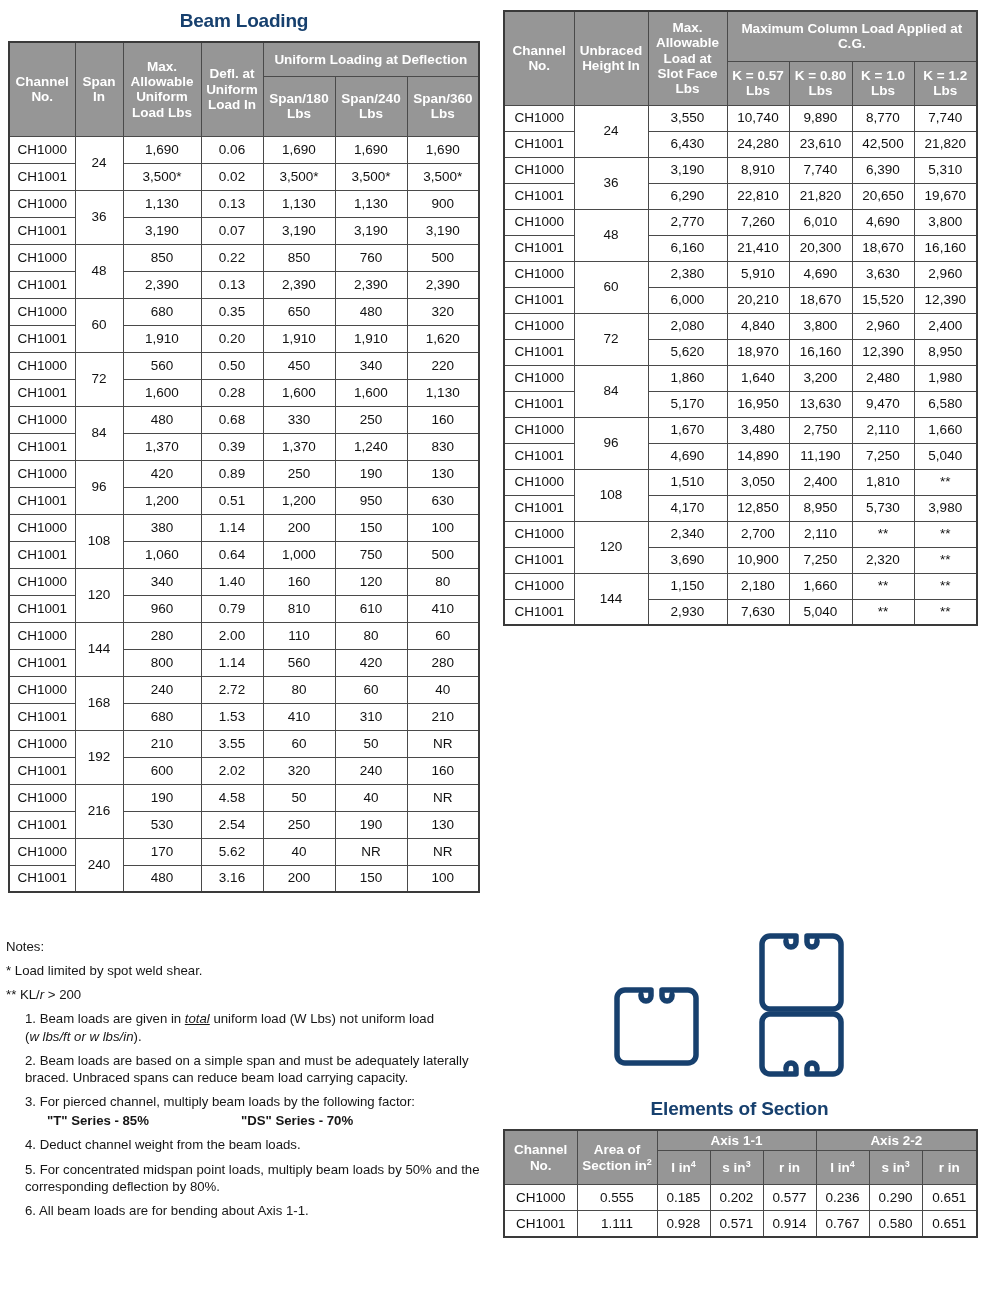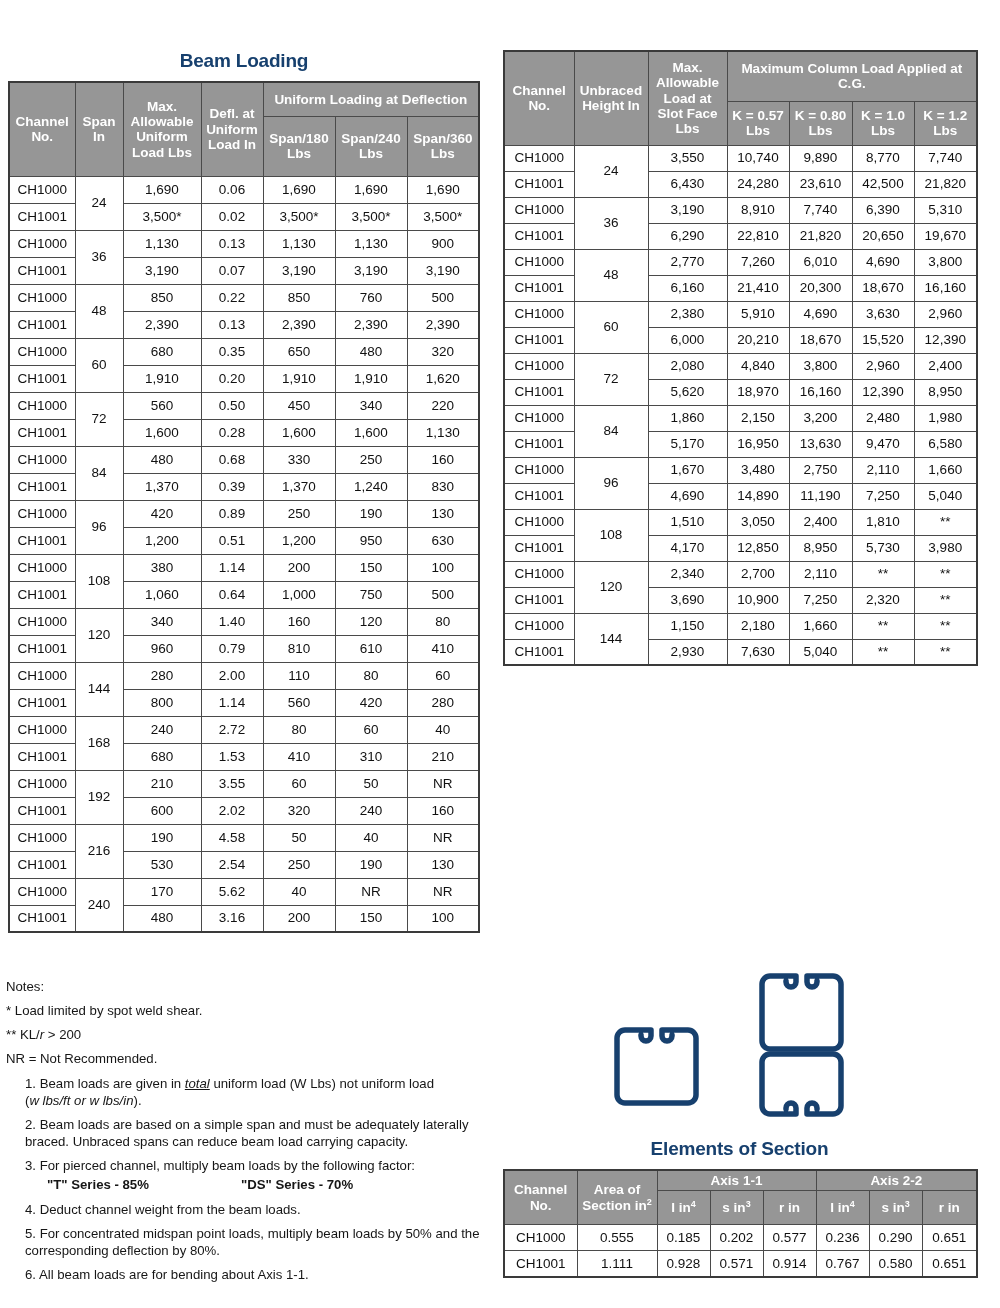--- a/index.html
+++ b/index.html
@@ -4,21 +4,21 @@
 <style>
   * { box-sizing: border-box; }
   html, body {
     margin: 0; padding: 0;
     width: 1000px; height: 1308px;
     background: #ffffff;
     font-family: "Liberation Sans", sans-serif;
     color: #1a1a1a;
     overflow: hidden;
   }
-  .page { position: relative; width: 1000px; height: 932px; margin-top: 40px; }
+  .page { position: relative; width: 1000px; height: 932px; }
 
   .panel-title {
     font-size: 19px;
     font-weight: bold;
     color: #17406e;
     text-align: center;
     letter-spacing: -0.2px;
   }
 
   table.grid {
@@ -469,21 +469,21 @@
             <td>5,620</td>
             <td>18,970</td>
             <td>16,160</td>
             <td>12,390</td>
             <td>8,950</td>
           </tr>
           <tr class="rowgrp-first grpline">
             <td class="chan" style="height:26px">CH1000</td>
             <td class="spancell" rowspan="2">84</td>
             <td>1,860</td>
-            <td>2,150</td>
+            <td>1,640</td>
             <td>3,200</td>
             <td>2,480</td>
             <td>1,980</td>
           </tr>
           <tr class="rowgrp-second">
             <td class="chan" style="height:26px">CH1001</td>
             <td>5,170</td>
             <td>16,950</td>
             <td>13,630</td>
             <td>9,470</td>
@@ -558,21 +558,20 @@
             <td>**</td>
           </tr>
         </tbody>
     </table>
   </div>
 
   <div id="notes">
     <div class="note-line">Notes:</div>
     <div class="note-line">* Load limited by spot weld shear.</div>
     <div class="note-line"><span>** KL/</span><span class="ital">r</span><span> &gt; 200</span></div>
-    <div class="note-line">NR = Not Recommended.</div>
     <ol>
       <li><span>1. Beam loads are given in </span><span class="ital-u">total</span><span> uniform load (W Lbs) not uniform load</span><br><span>(</span><span class="ital">w lbs/ft or w lbs/in</span><span>).</span></li>
       <li><span>2. Beam loads are based on a simple span and must be adequately laterally braced. Unbraced spans can reduce beam load carrying capacity.</span></li>
       <li><span>3. For pierced channel, multiply beam loads by the following factor:</span>
         <div class="series-line"><span>"T" Series - 85%</span><span class="gap"></span><span>"DS" Series - 70%</span></div>
       </li>
       <li><span>4. Deduct channel weight from the beam loads.</span></li>
       <li><span>5. For concentrated midspan point loads, multiply beam loads by 50% and the corresponding deflection by 80%.</span></li>
       <li><span>6. All beam loads are for bending about Axis 1-1.</span></li>
     </ol>

